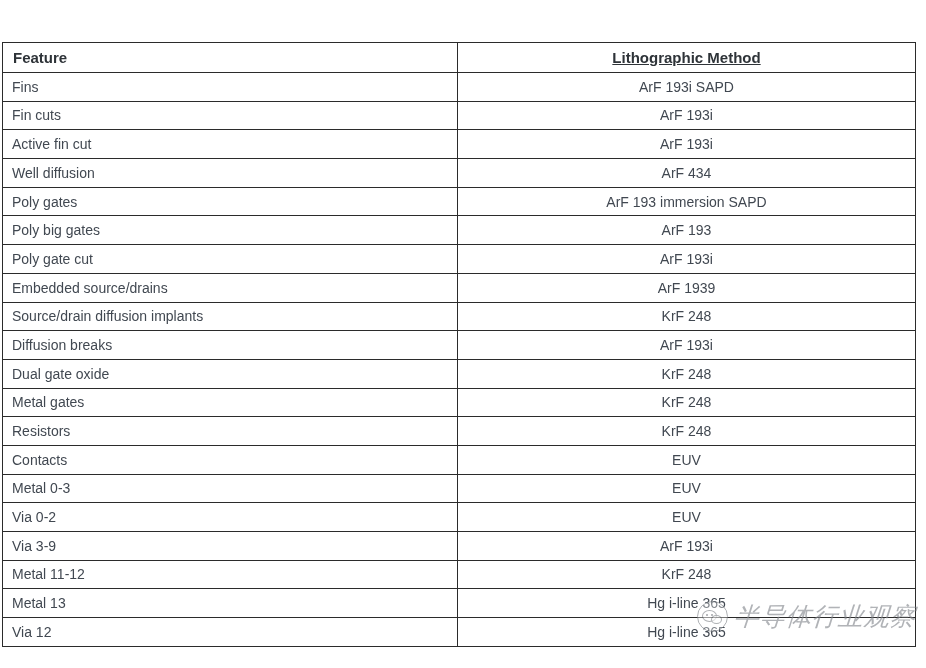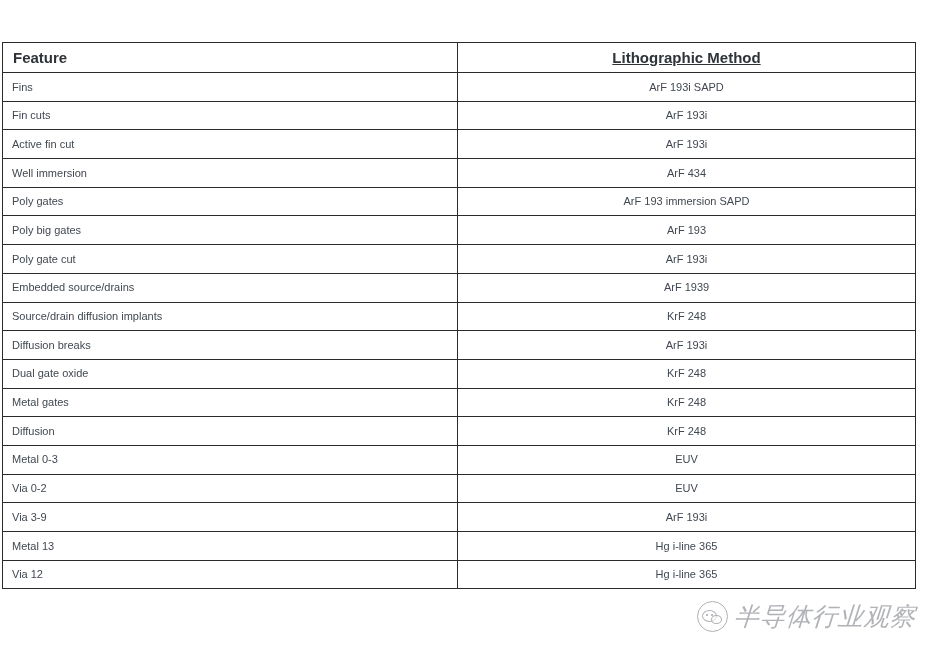--- a/index.html
+++ b/index.html
@@ -35,21 +35,21 @@
   }
 
   table.lith-table col.col-feature { width: 455px; }
   table.lith-table col.col-method  { width: 458px; }
 
   table.lith-table th,
   table.lith-table td {
     border: 1px solid #2b2b2b;
     height: 28.7px;
     padding: 0 0 0 9px;
-    font-size: 11px;
+    font-size: 14px;
     line-height: 1.15;
     color: #414851;
     white-space: nowrap;
     overflow: hidden;
     vertical-align: middle;
     background: #ffffff;
   }
 
   table.lith-table thead th {
     font-weight: bold;
@@ -153,21 +153,21 @@
         </tr>
         <tr>
           <td class="cell-feature">Fin cuts</td>
           <td class="cell-method">ArF 193i</td>
         </tr>
         <tr>
           <td class="cell-feature">Active fin cut</td>
           <td class="cell-method">ArF 193i</td>
         </tr>
         <tr>
-          <td class="cell-feature">Well immersion</td>
+          <td class="cell-feature">Well diffusion</td>
           <td class="cell-method">ArF 434</td>
         </tr>
         <tr>
           <td class="cell-feature">Poly gates</td>
           <td class="cell-method">ArF 193 immersion SAPD</td>
         </tr>
         <tr>
           <td class="cell-feature">Poly big gates</td>
           <td class="cell-method">ArF 193</td>
         </tr>
@@ -189,34 +189,42 @@
         </tr>
         <tr>
           <td class="cell-feature">Dual gate oxide</td>
           <td class="cell-method">KrF 248</td>
         </tr>
         <tr>
           <td class="cell-feature">Metal gates</td>
           <td class="cell-method">KrF 248</td>
         </tr>
         <tr>
-          <td class="cell-feature">Diffusion</td>
-          <td class="cell-method">KrF 248</td>
+          <td class="cell-feature">Resistors</td>
+          <td class="cell-method">KrF 248</td>
+        </tr>
+        <tr>
+          <td class="cell-feature">Contacts</td>
+          <td class="cell-method">EUV</td>
         </tr>
         <tr>
           <td class="cell-feature">Metal 0-3</td>
           <td class="cell-method">EUV</td>
         </tr>
         <tr>
           <td class="cell-feature">Via 0-2</td>
           <td class="cell-method">EUV</td>
         </tr>
         <tr>
           <td class="cell-feature">Via 3-9</td>
           <td class="cell-method">ArF 193i</td>
+        </tr>
+        <tr>
+          <td class="cell-feature">Metal 11-12</td>
+          <td class="cell-method">KrF 248</td>
         </tr>
         <tr>
           <td class="cell-feature">Metal 13</td>
           <td class="cell-method">Hg i-line 365</td>
         </tr>
         <tr>
           <td class="cell-feature">Via 12</td>
           <td class="cell-method">Hg i-line 365</td>
         </tr>
       </tbody>

